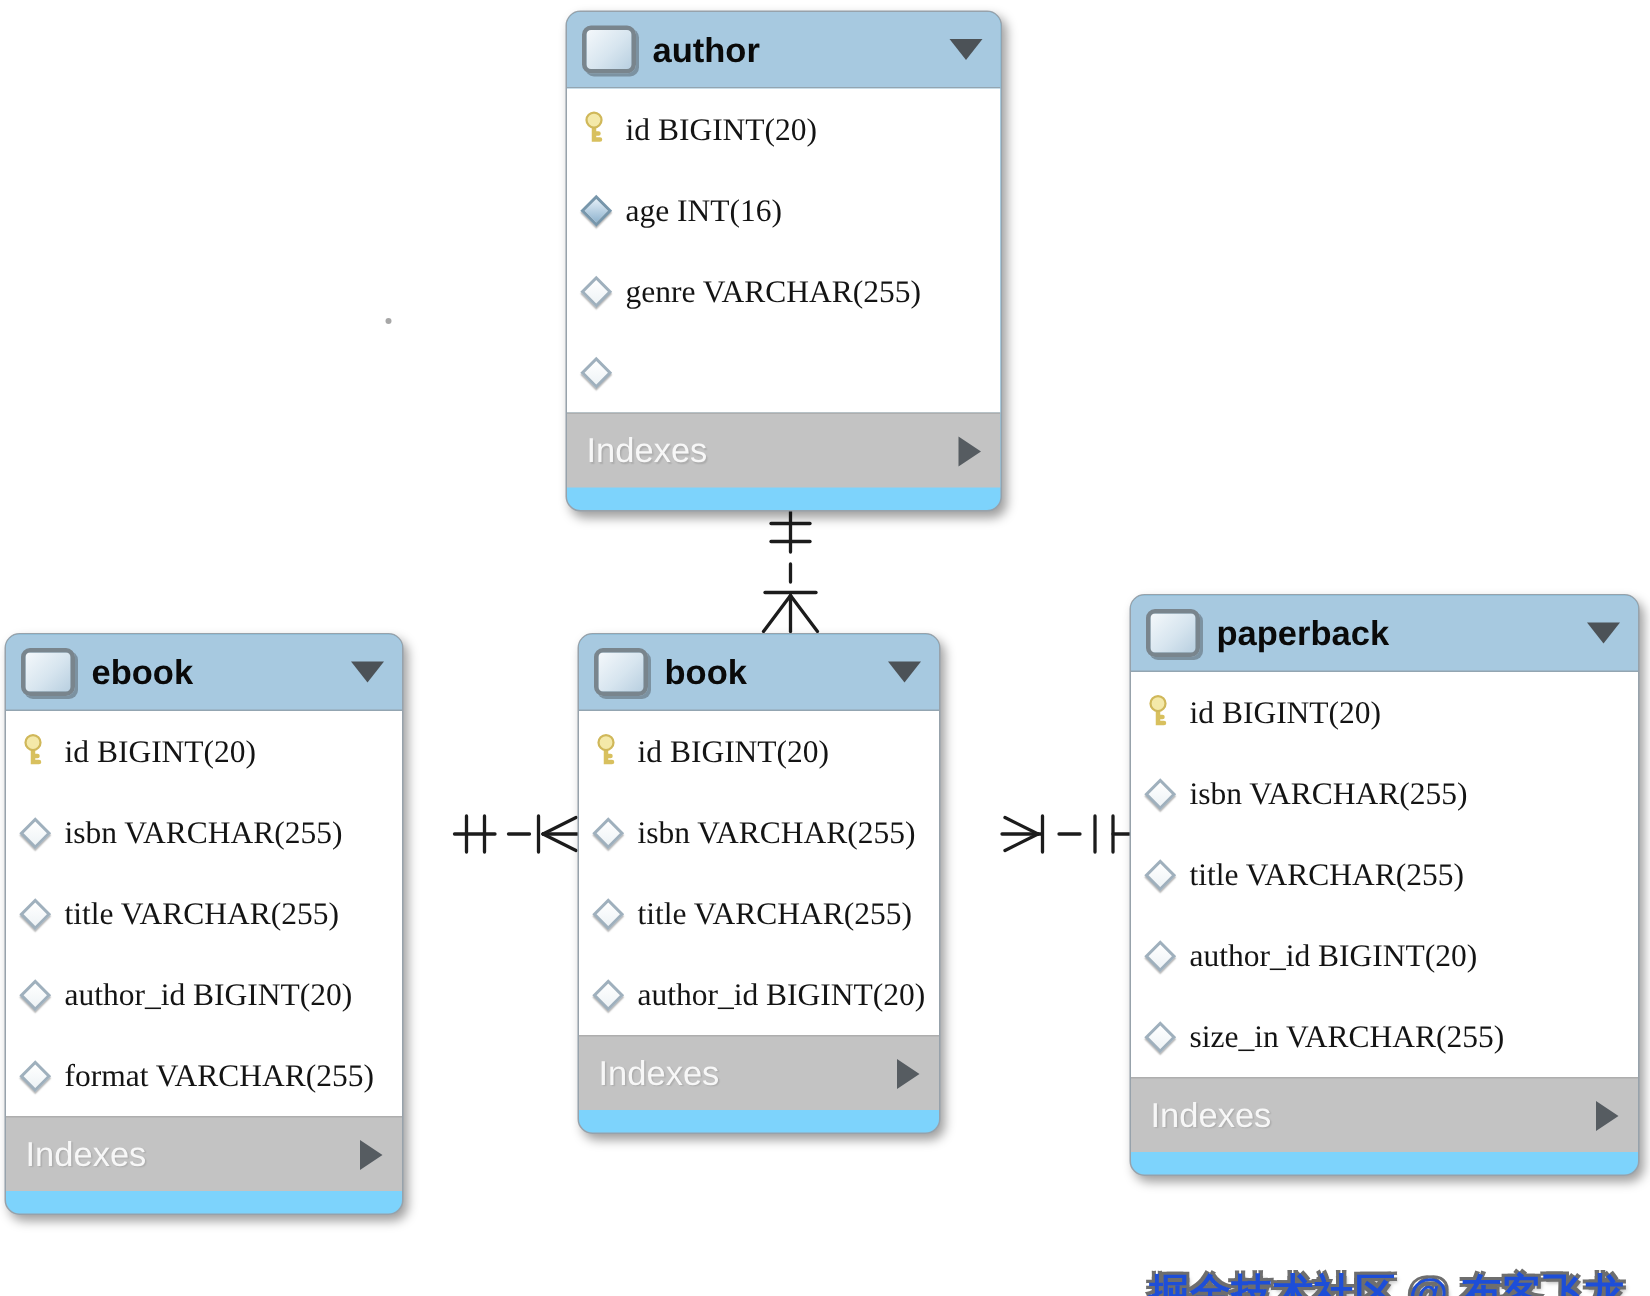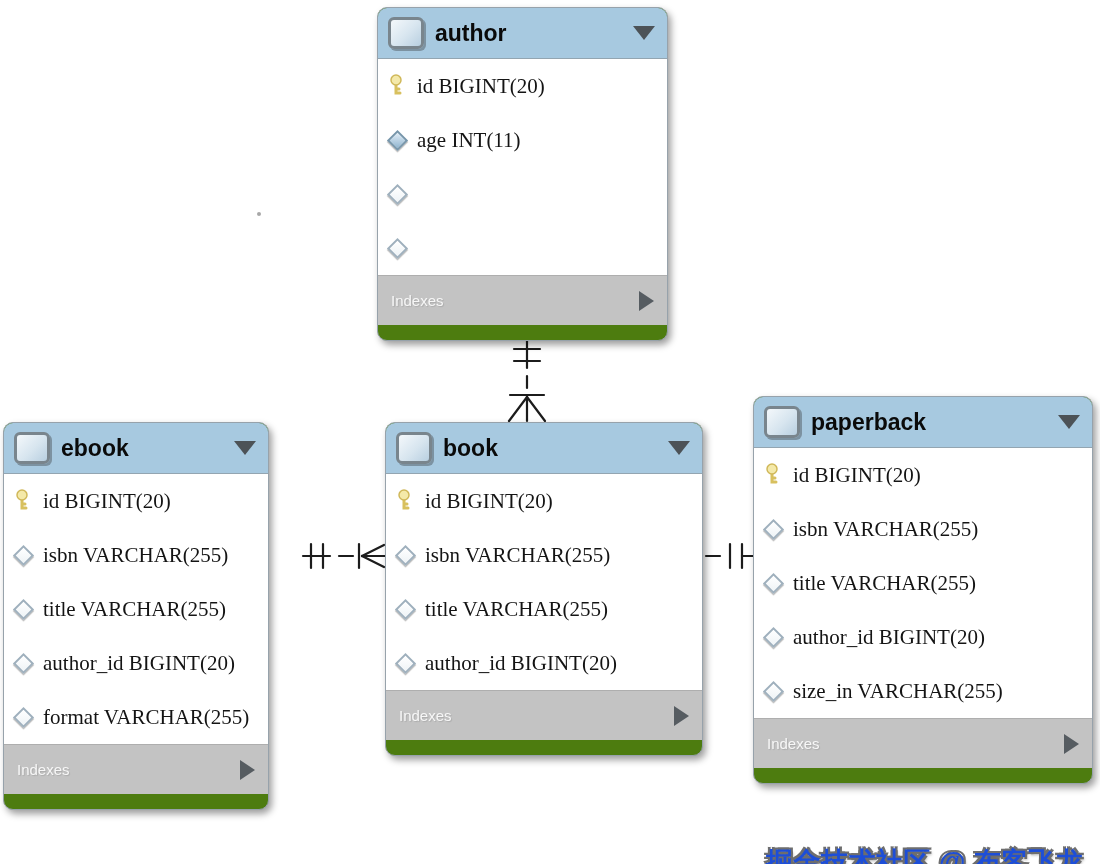--- a/index.html
+++ b/index.html
@@ -5,21 +5,21 @@
   html,body{margin:0;padding:0;}
   body{
     width:1100px;height:864px;position:relative;background:#ffffff;
     font-family:"Liberation Sans", sans-serif;overflow:hidden;
   }
   #wires{position:absolute;left:0;top:0;width:1100px;height:864px;z-index:0;}
   #wires line{stroke:#1c1c1c;stroke-width:2.2;stroke-linecap:round;}
 
   .table-card{
     position:absolute;z-index:1;box-sizing:border-box;
-    background:#4d7c0f;border:1px solid #97a2ab;border-radius:10px;
+    background:#7dd3fc;border:1px solid #97a2ab;border-radius:10px;
     overflow:hidden;padding-bottom:15px;
     box-shadow:3px 4px 7px rgba(0,0,0,0.38);
   }
   .tbl-header{
     height:50px;display:flex;align-items:center;gap:11px;
     padding:0 12px 0 10px;border-bottom:1px solid #93a5b1;background:#a7c9e0;
   }
   .tbl-title{font-size:23px;font-weight:bold;color:#0a0a0a;flex:0 0 auto;}
   .hdr-spacer{flex:1 1 auto;}
   .tbl-icon{
@@ -47,25 +47,25 @@
     border:2px solid #9fb0bd;box-shadow:1px 1px 1px rgba(0,0,0,0.28);
   }
   .diamond.filled{
     background:linear-gradient(135deg,#e3eef7 0%,#8fb4cf 100%);
     border-color:#7796ab;
   }
   .tbl-indexes{
     height:49px;background:#c3c3c3;border-top:1px solid #aeaeae;
     display:flex;align-items:center;justify-content:space-between;padding:0 13px;
   }
-  .indexes-label{font-size:15px;color:#f7f7f7;text-shadow:1px 1px 1px rgba(0,0,0,0.12);}
+  .indexes-label{font-size:23px;color:#f7f7f7;text-shadow:1px 1px 1px rgba(0,0,0,0.12);}
 
   #tbl-author   {left:377px;top:7px;  width:291px;}
   #tbl-ebook    {left:3px;  top:422px;width:266px;}
-  #tbl-book     {left:385px;top:422px;width:318px;}
+  #tbl-book     {left:385px;top:422px;width:242px;}
   #tbl-paperback{left:753px;top:396px;width:340px;}
 
   .watermark{
     position:absolute;left:766px;top:844px;z-index:5;white-space:nowrap;
     font-size:27px;font-weight:bold;color:#1d4ed8;letter-spacing:0.5px;
     text-shadow:-2px -2px 0 #6e6e6e, 2px -2px 0 #6e6e6e, -2px 2px 0 #6e6e6e,
                  2px 2px 0 #6e6e6e, 2px 3px 3px rgba(0,0,0,0.35);
   }
   .artifact-dot{
     position:absolute;left:257px;top:212px;width:4px;height:4px;z-index:0;
@@ -124,26 +124,27 @@
             <path d="M8 10 L8 19 L12 19 M8 15 L11 15" stroke="#d8c05e" stroke-width="3" fill="none" stroke-linecap="round"></path>
             <circle cx="8" cy="6" r="5" fill="#f4e9a9" stroke="#d0b85a" stroke-width="1.5"></circle>
           </svg>
       </span>
       <span class="col-text">id BIGINT(20)</span>
     </div>
     <div class="tbl-row">
       <span class="icon-cell">
           <span class="diamond filled"></span>
         </span>
-      <span class="col-text">age INT(11)</span>
-    </div>
-    <div class="tbl-row">
-      <span class="icon-cell">
-          <span class="diamond"></span>
-        </span>
+      <span class="col-text">age INT(16)</span>
+    </div>
+    <div class="tbl-row">
+      <span class="icon-cell">
+          <span class="diamond"></span>
+        </span>
+      <span class="col-text">genre VARCHAR(255)</span>
     </div>
     <div class="tbl-row">
       <span class="icon-cell">
           <span class="diamond"></span>
         </span>
     </div>
   </div>
   <div class="tbl-indexes">
     <span class="indexes-label">Indexes</span>
     <span class="tri-right"></span>

